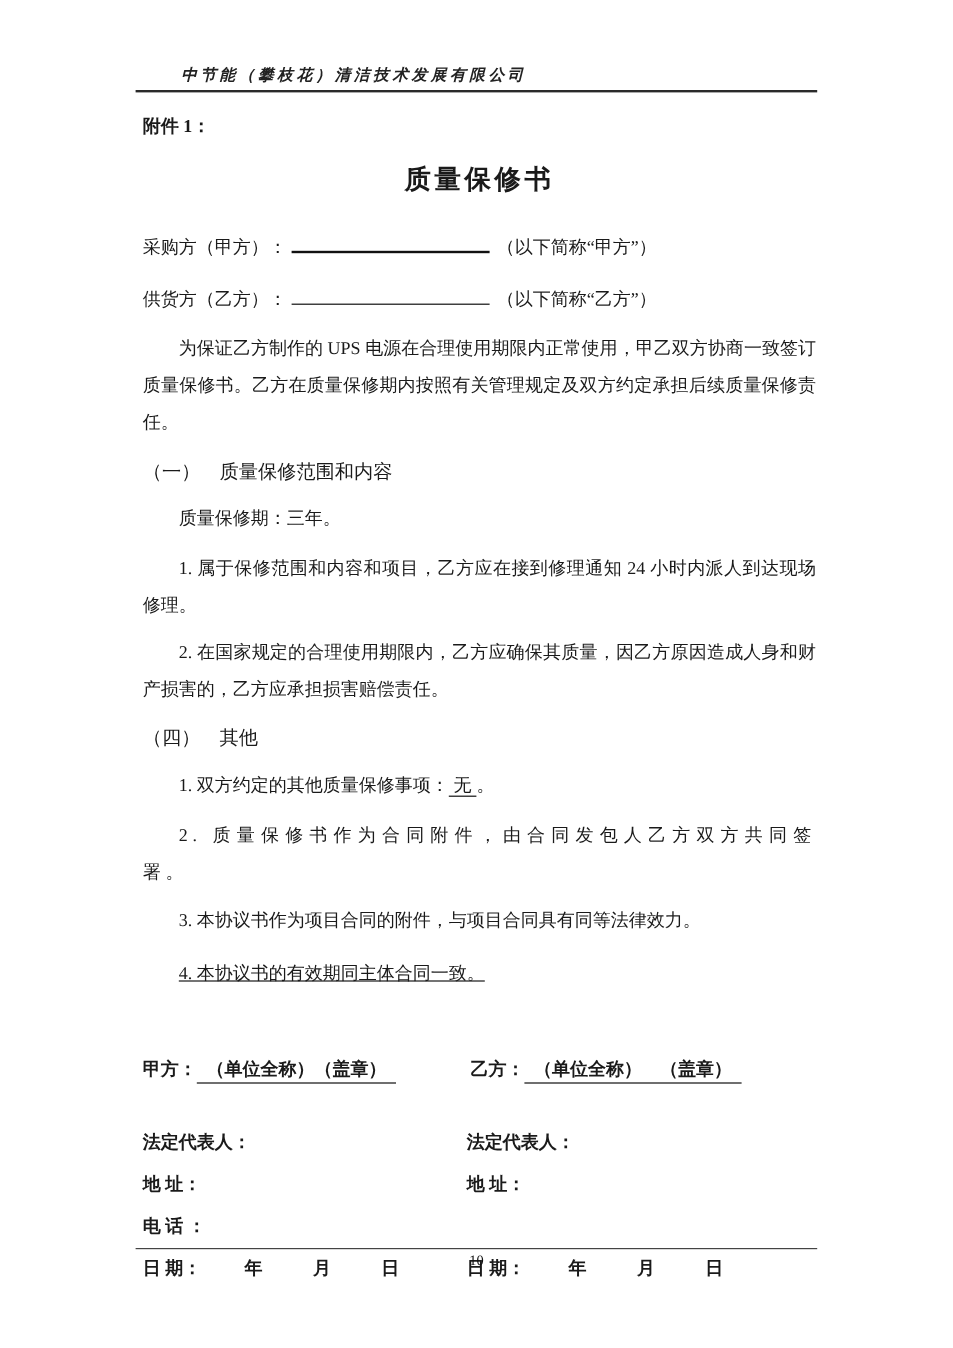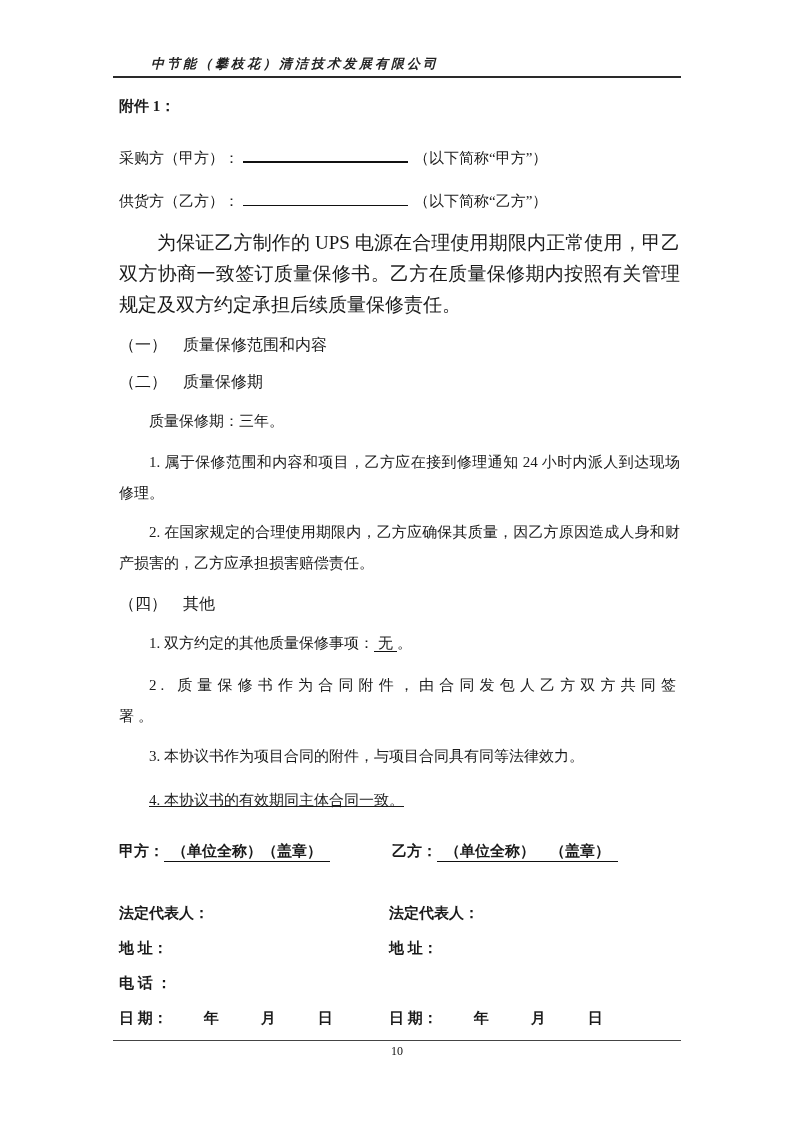--- a/index.html
+++ b/index.html
@@ -53,21 +53,21 @@
     display: inline-block;
     width: 165px;
     height: 14px;
     vertical-align: baseline;
     margin: 0 6px 0 4px;
   }
   .blank-thick { border-bottom: 2px solid #111; }
   .blank-thin  { border-bottom: 1px solid #111; }
   .para {
     margin: 14px 0 0 0;
-    font-size: 19px;
+    font-size: 15px;
     line-height: 31px;
     text-align: justify;
     text-indent: 2em;
   }
   .sec-heading {
     margin-top: 13px;
     font-size: 16px;
     font-weight: normal;
     line-height: 24px;
   }
@@ -79,21 +79,21 @@
     text-align: justify;
     text-indent: 2em;
   }
   .underlined {
     border-bottom: 1px solid #111;
     padding: 0 4px;
   }
   .spaced { letter-spacing: 4px; }
   
   .sig-party-line {
-    margin-top: 26px;
+    margin-top: 54px;
     font-size: 15px;
     font-weight: bold;
     white-space: nowrap;
   }
   .sig-party-line .u-sig {
     border-bottom: 1px solid #111;
     padding: 0 8px 2px 8px;
   }
   .sig-party-b { margin-left: 62px; }
   .sig-block {
@@ -130,37 +130,35 @@
 <div class="page">
 
   <div class="header">
     <span class="company">中节能（攀枝花）清洁技术发展有限公司</span>
   </div>
 
   <div class="content">
 
     <div class="attachment">附件 1：</div>
 
+    <h1 class="title">质量保修书</h1>
 
     <div class="party-line">
       <span>采购方（甲方）：</span><span class="blank-line blank-thick"></span><span>（以下简称“甲方”）</span>
     </div>
     <div class="party-line">
       <span>供货方（乙方）：</span><span class="blank-line blank-thin"></span><span>（以下简称“乙方”）</span>
     </div>
 
     <p class="para">为保证乙方制作的 UPS 电源在合理使用期限内正常使用，甲乙双方协商一致签订质量保修书。乙方在质量保修期内按照有关管理规定及双方约定承担后续质量保修责任。</p>
 
     <div class="sec-heading">
       <span>（一）</span><span class="sec-title">质量保修范围和内容</span>
     </div>
 
-    <div class="sec-heading">
-      <span>（二）</span><span class="sec-title">质量保修期</span>
-    </div>
     <p class="sec-item">质量保修期：三年。</p>
 
     <p class="sec-item" style="margin-top:10px;">1. 属于保修范围和内容和项目，乙方应在接到修理通知 24 小时内派人到达现场修理。</p>
     <p class="sec-item" style="margin-top:8px;">2. 在国家规定的合理使用期限内，乙方应确保其质量，因乙方原因造成人身和财产损害的，乙方应承担损害赔偿责任。</p>
 
     <div class="sec-heading">
       <span>（四）</span><span class="sec-title">其他</span>
     </div>
     <p class="sec-item">
       <span>1. 双方约定的其他质量保修事项：</span><span class="underlined">无</span><span>。</span>

